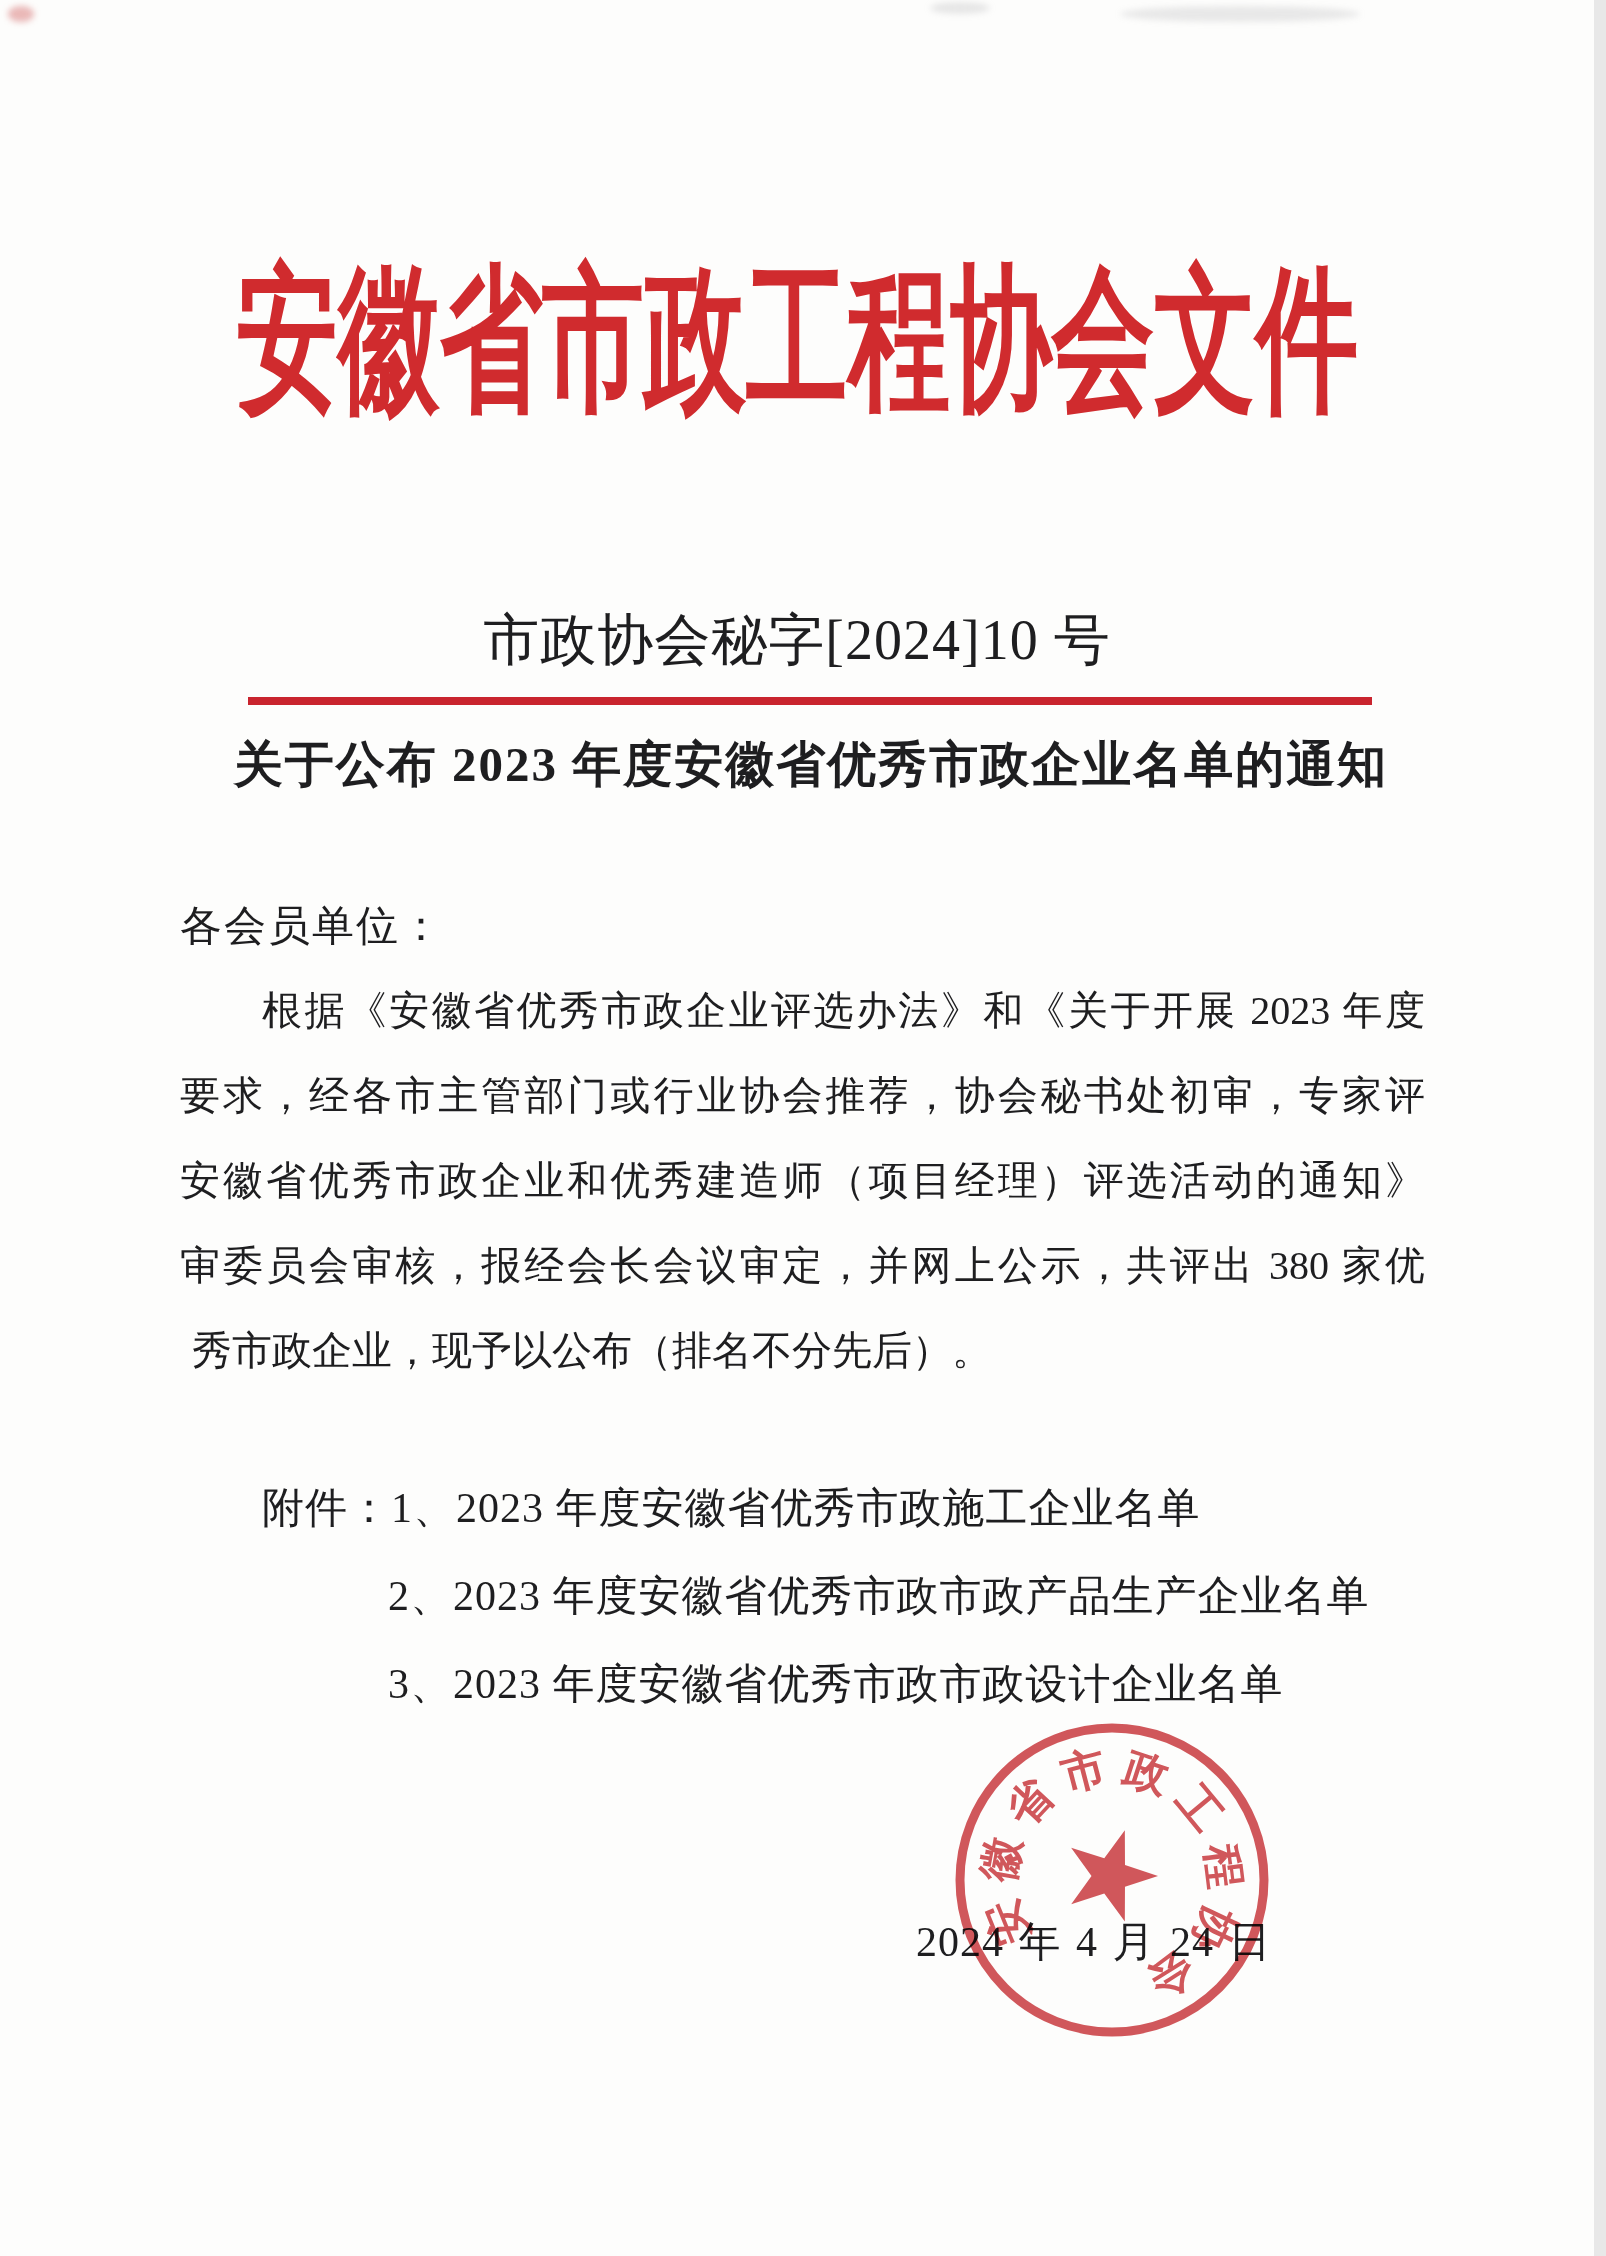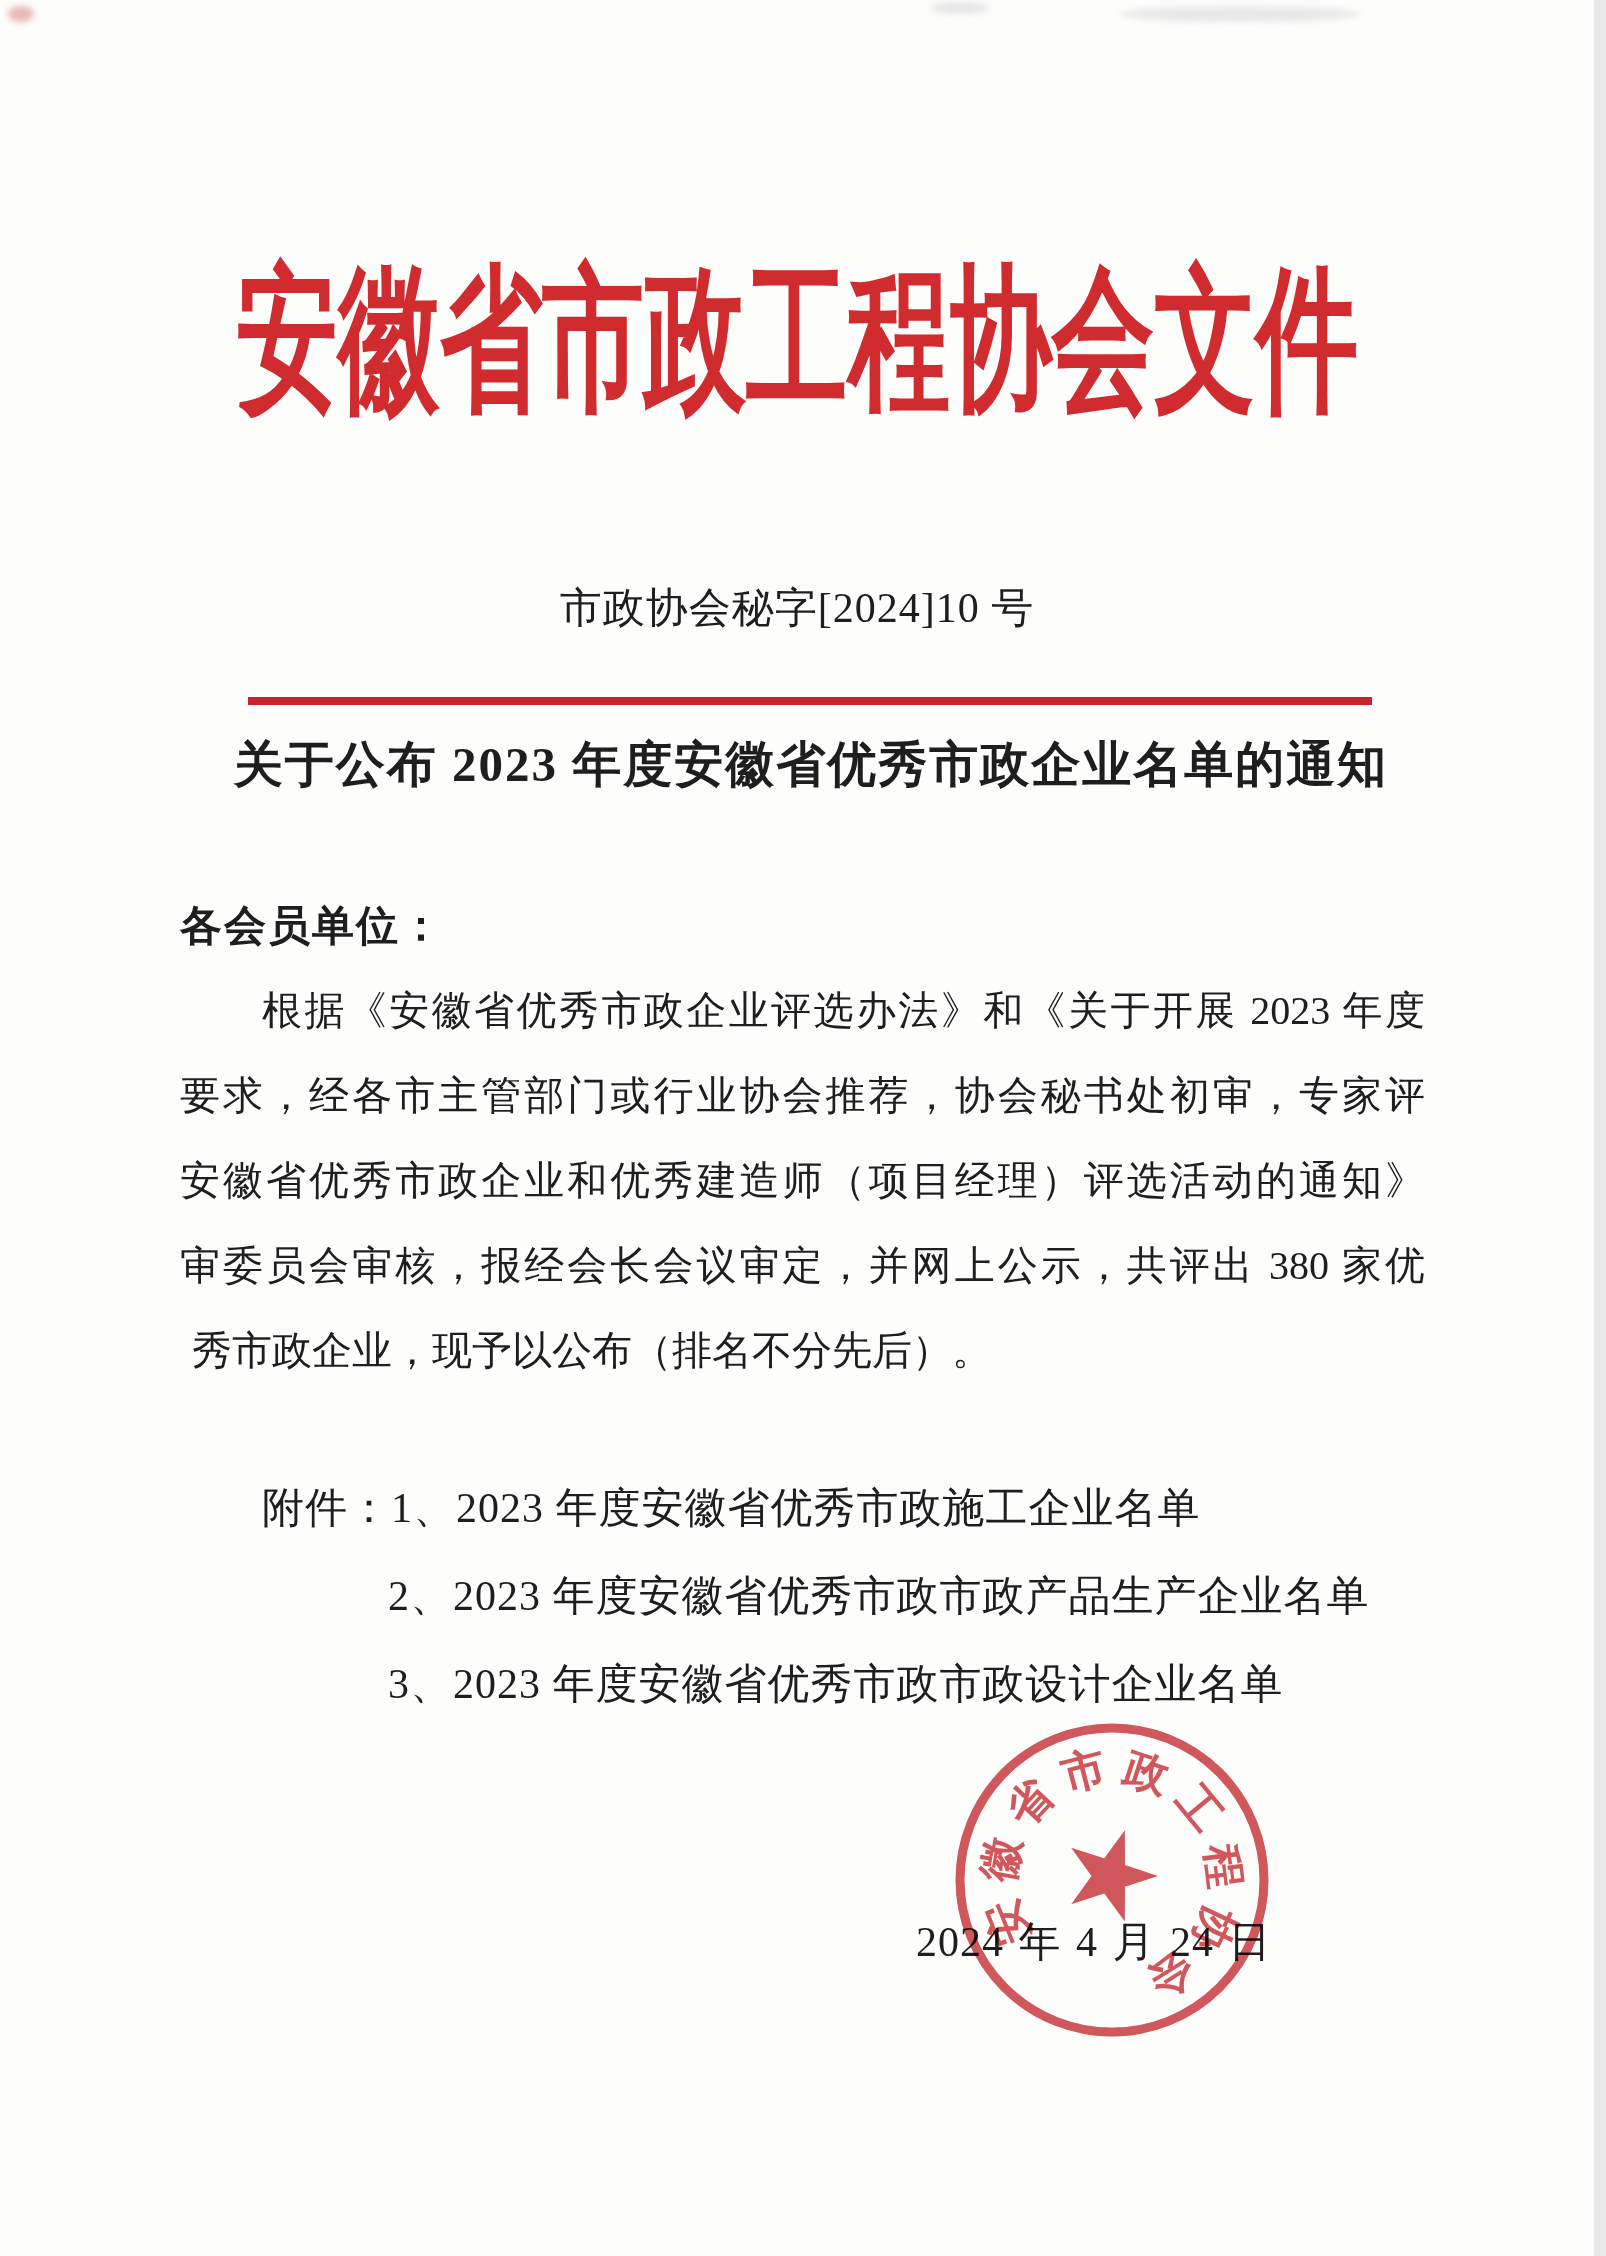--- a/index.html
+++ b/index.html
@@ -33,40 +33,40 @@
     text-align:center;
     font-size:102px;line-height:1;
     font-weight:bold;
     color:var(--header-red);
     letter-spacing:0px;
     transform:scaleY(1.55);
     transform-origin:50% 0;
     white-space:nowrap;
   }
   .doc-number{
-    position:absolute;top:580px;left:0;right:0;
+    position:absolute;top:603px;left:0;right:0;
     text-align:center;
-    font-size:42px;letter-spacing:1px;
+    font-size:56px;letter-spacing:1px;
     white-space:nowrap;
   }
   .red-rule{
     position:absolute;top:697px;left:248px;
     width:1124px;height:8px;
     background:var(--rule-red);
   }
   .notice-title{
     position:absolute;top:732px;left:0;right:0;
     text-align:center;
     font-size:49px;font-weight:bold;letter-spacing:2px;
     white-space:nowrap;
     padding-left:28px;
   }
   .salutation{
     position:absolute;top:898px;left:180px;
-    font-size:42px;letter-spacing:2px;font-weight:bold;
+    font-size:42px;letter-spacing:2px;
   }
   .body-lines{
     position:absolute;top:968px;left:180px;width:1245px;
     font-size:40px;line-height:85px;
   }
   .bline{
     height:85px;
     text-align:justify;
     text-align-last:justify;
     text-justify:inter-character;

